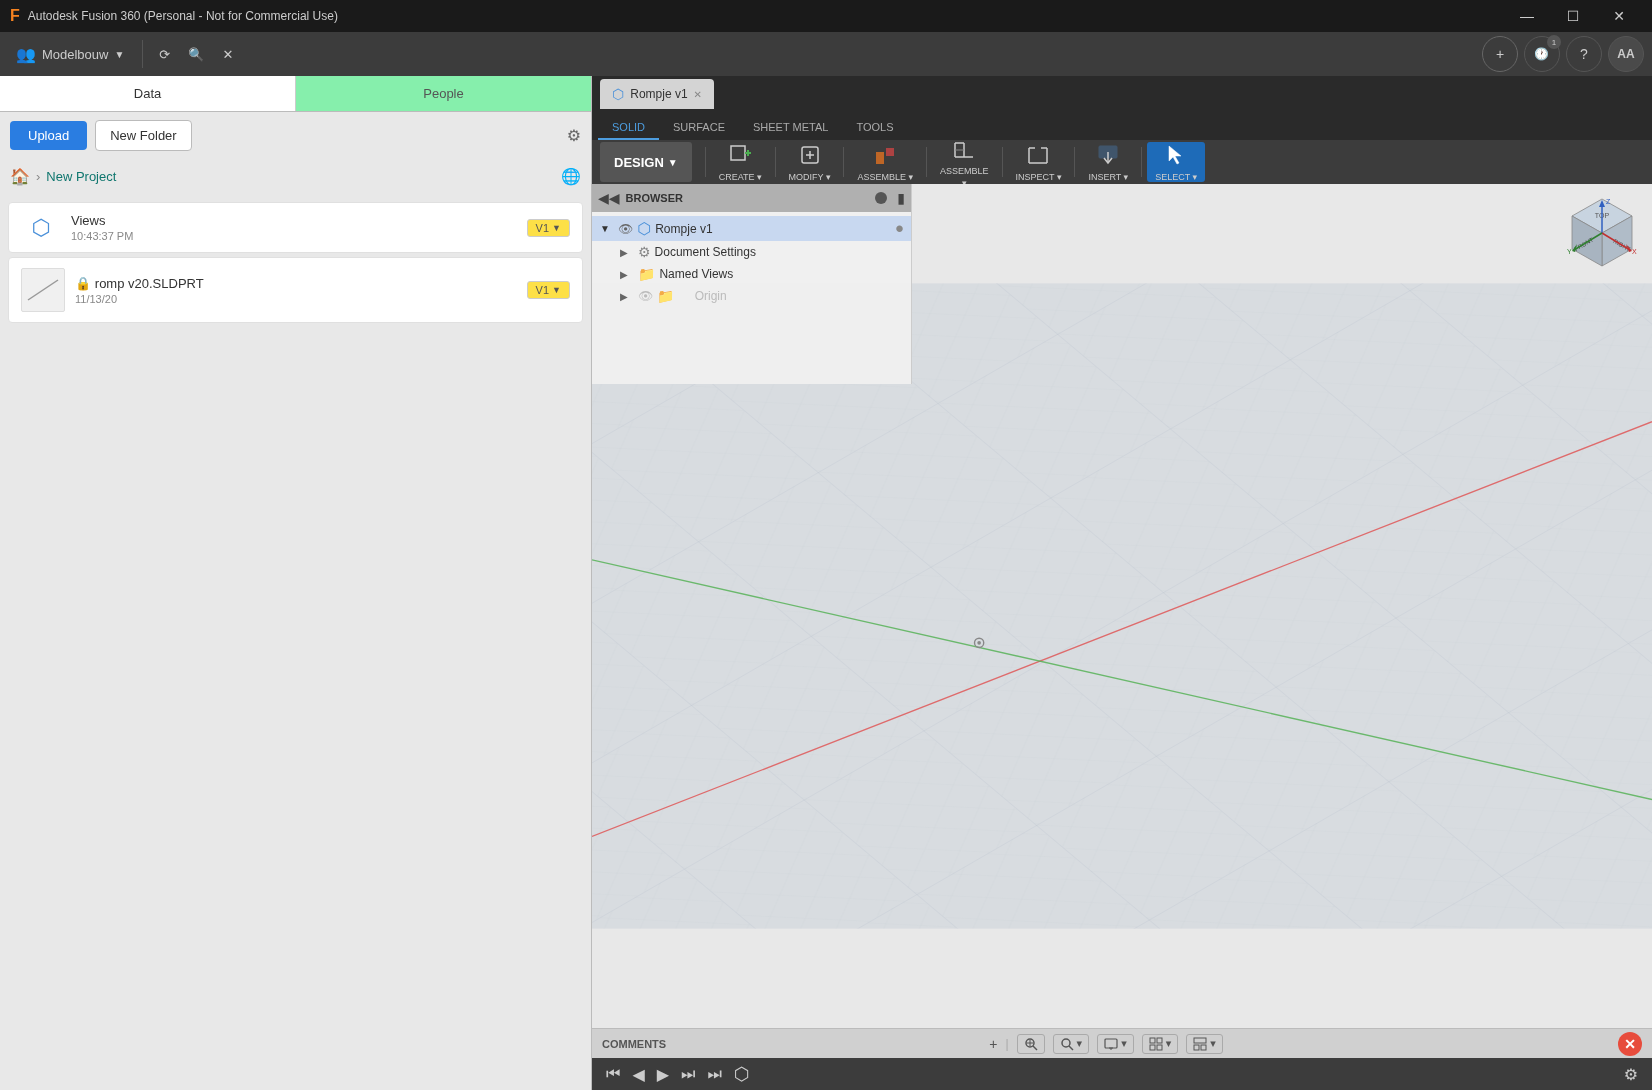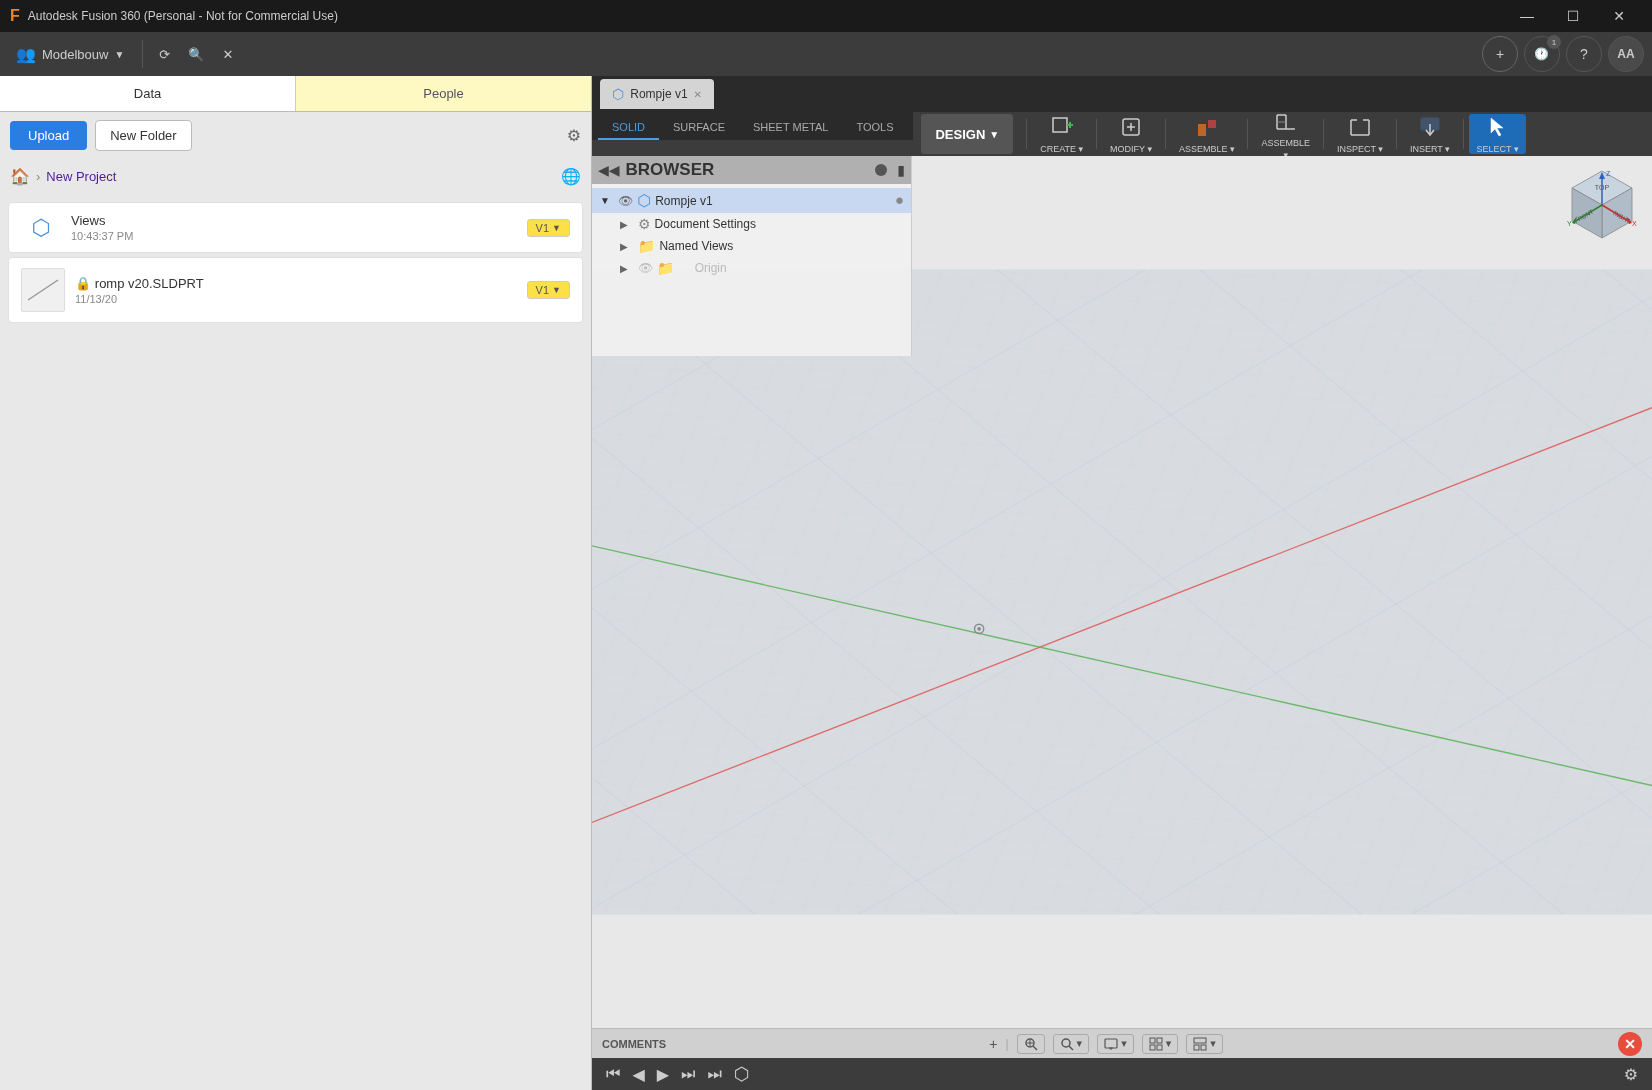--- a/index.html
+++ b/index.html
@@ -55,21 +55,21 @@
       width: 592px; background: #e8e8e8; display: flex; flex-direction: column;
       border-right: 1px solid #bbb;
     }
 
     
     #panel-tabs {
       display: flex; border-bottom: 1px solid #bbb;
     }
     .panel-tab {
       flex: 1; text-align: center; padding: 10px 0;
-      cursor: pointer; color: #555; font-size: 13px; background: #fef9c3;
+      cursor: pointer; color: #555; font-size: 13px; background: #86efac;
       border-right: 1px solid #ccc;
     }
     .panel-tab:last-child { border-right: none; }
     .panel-tab.active { background: #fff; color: #333; font-weight: 500; }
 
     
     #panel-actions {
       display: flex; align-items: center; padding: 8px 10px; gap: 8px;
       background: #e8e8e8;
     }
@@ -85,21 +85,21 @@
       margin-left: auto; background: none; border: none; cursor: pointer; color: #666; font-size: 16px;
     }
 
     
     #breadcrumb {
       display: flex; align-items: center; padding: 8px 10px; gap: 6px;
       color: #555; font-size: 13px;
     }
     .breadcrumb-home { font-size: 16px; cursor: pointer; }
     .breadcrumb-sep { color: #888; }
-    .breadcrumb-item { color: #4c1d95; cursor: pointer; }
+    .breadcrumb-item { color: #0f766e; cursor: pointer; }
     .breadcrumb-world { margin-left: auto; font-size: 16px; color: #666; cursor: pointer; }
 
     
     #file-list { flex: 1; overflow-y: auto; padding: 4px 0; }
     .file-item {
       display: flex; align-items: center; padding: 10px 12px;
       background: #fff; margin: 4px 8px; border-radius: 4px;
       cursor: pointer; border: 1px solid #e0e0e0;
       gap: 10px;
     }
@@ -175,21 +175,21 @@
       position: absolute; top: 0; left: 0; width: 320px;
       background: rgba(240,240,240,0.97);
       border-right: 1px solid #ccc;
       min-height: 200px;
     }
     #browser-header {
       display: flex; align-items: center; background: #b0b0b0;
       padding: 4px 6px; gap: 6px; height: 28px;
     }
     .browser-toggle { background: none; border: none; cursor: pointer; color: #444; font-size: 14px; }
-    .browser-title { font-size: 17px; font-weight: 600; color: #333; flex: 1; }
+    .browser-title { font-size: 11px; font-weight: 600; color: #333; flex: 1; }
     .browser-dot { width: 12px; height: 12px; border-radius: 50%; background: #555; cursor: pointer; }
 
     
     #browser-tree { padding: 4px 0; }
     .tree-item {
       display: flex; align-items: center; padding: 3px 8px; gap: 4px;
       cursor: pointer; font-size: 12px; color: #333;
     }
     .tree-expand { width: 14px; color: #666; font-size: 10px; }
     .tree-eye { font-size: 12px; color: #666; }
@@ -339,21 +339,21 @@
     <div id="right-panel">
 
       <div style="background:#2a2a2a;height:36px;display:flex;align-items:center;padding:0 8px;position:relative;">
         <div class="doc-tab active">
           <span style="font-size:14px;color:#4a90d9;">⬡</span>
           <span>Rompje v1</span>
           <span class="tab-close">✕</span>
         </div>
       </div>
 
-      <div style="background:#3c3c3c; display:flex; flex-direction:row;">
+      <div style="background:#3c3c3c; display:flex; flex-direction:column;">
 
         <div id="mode-tabs">
           <div class="mode-tab active">SOLID</div>
           <div class="mode-tab">SURFACE</div>
           <div class="mode-tab">SHEET METAL</div>
           <div class="mode-tab">TOOLS</div>
         </div>
 
         <div id="right-toolbar">
           <button class="design-btn">

